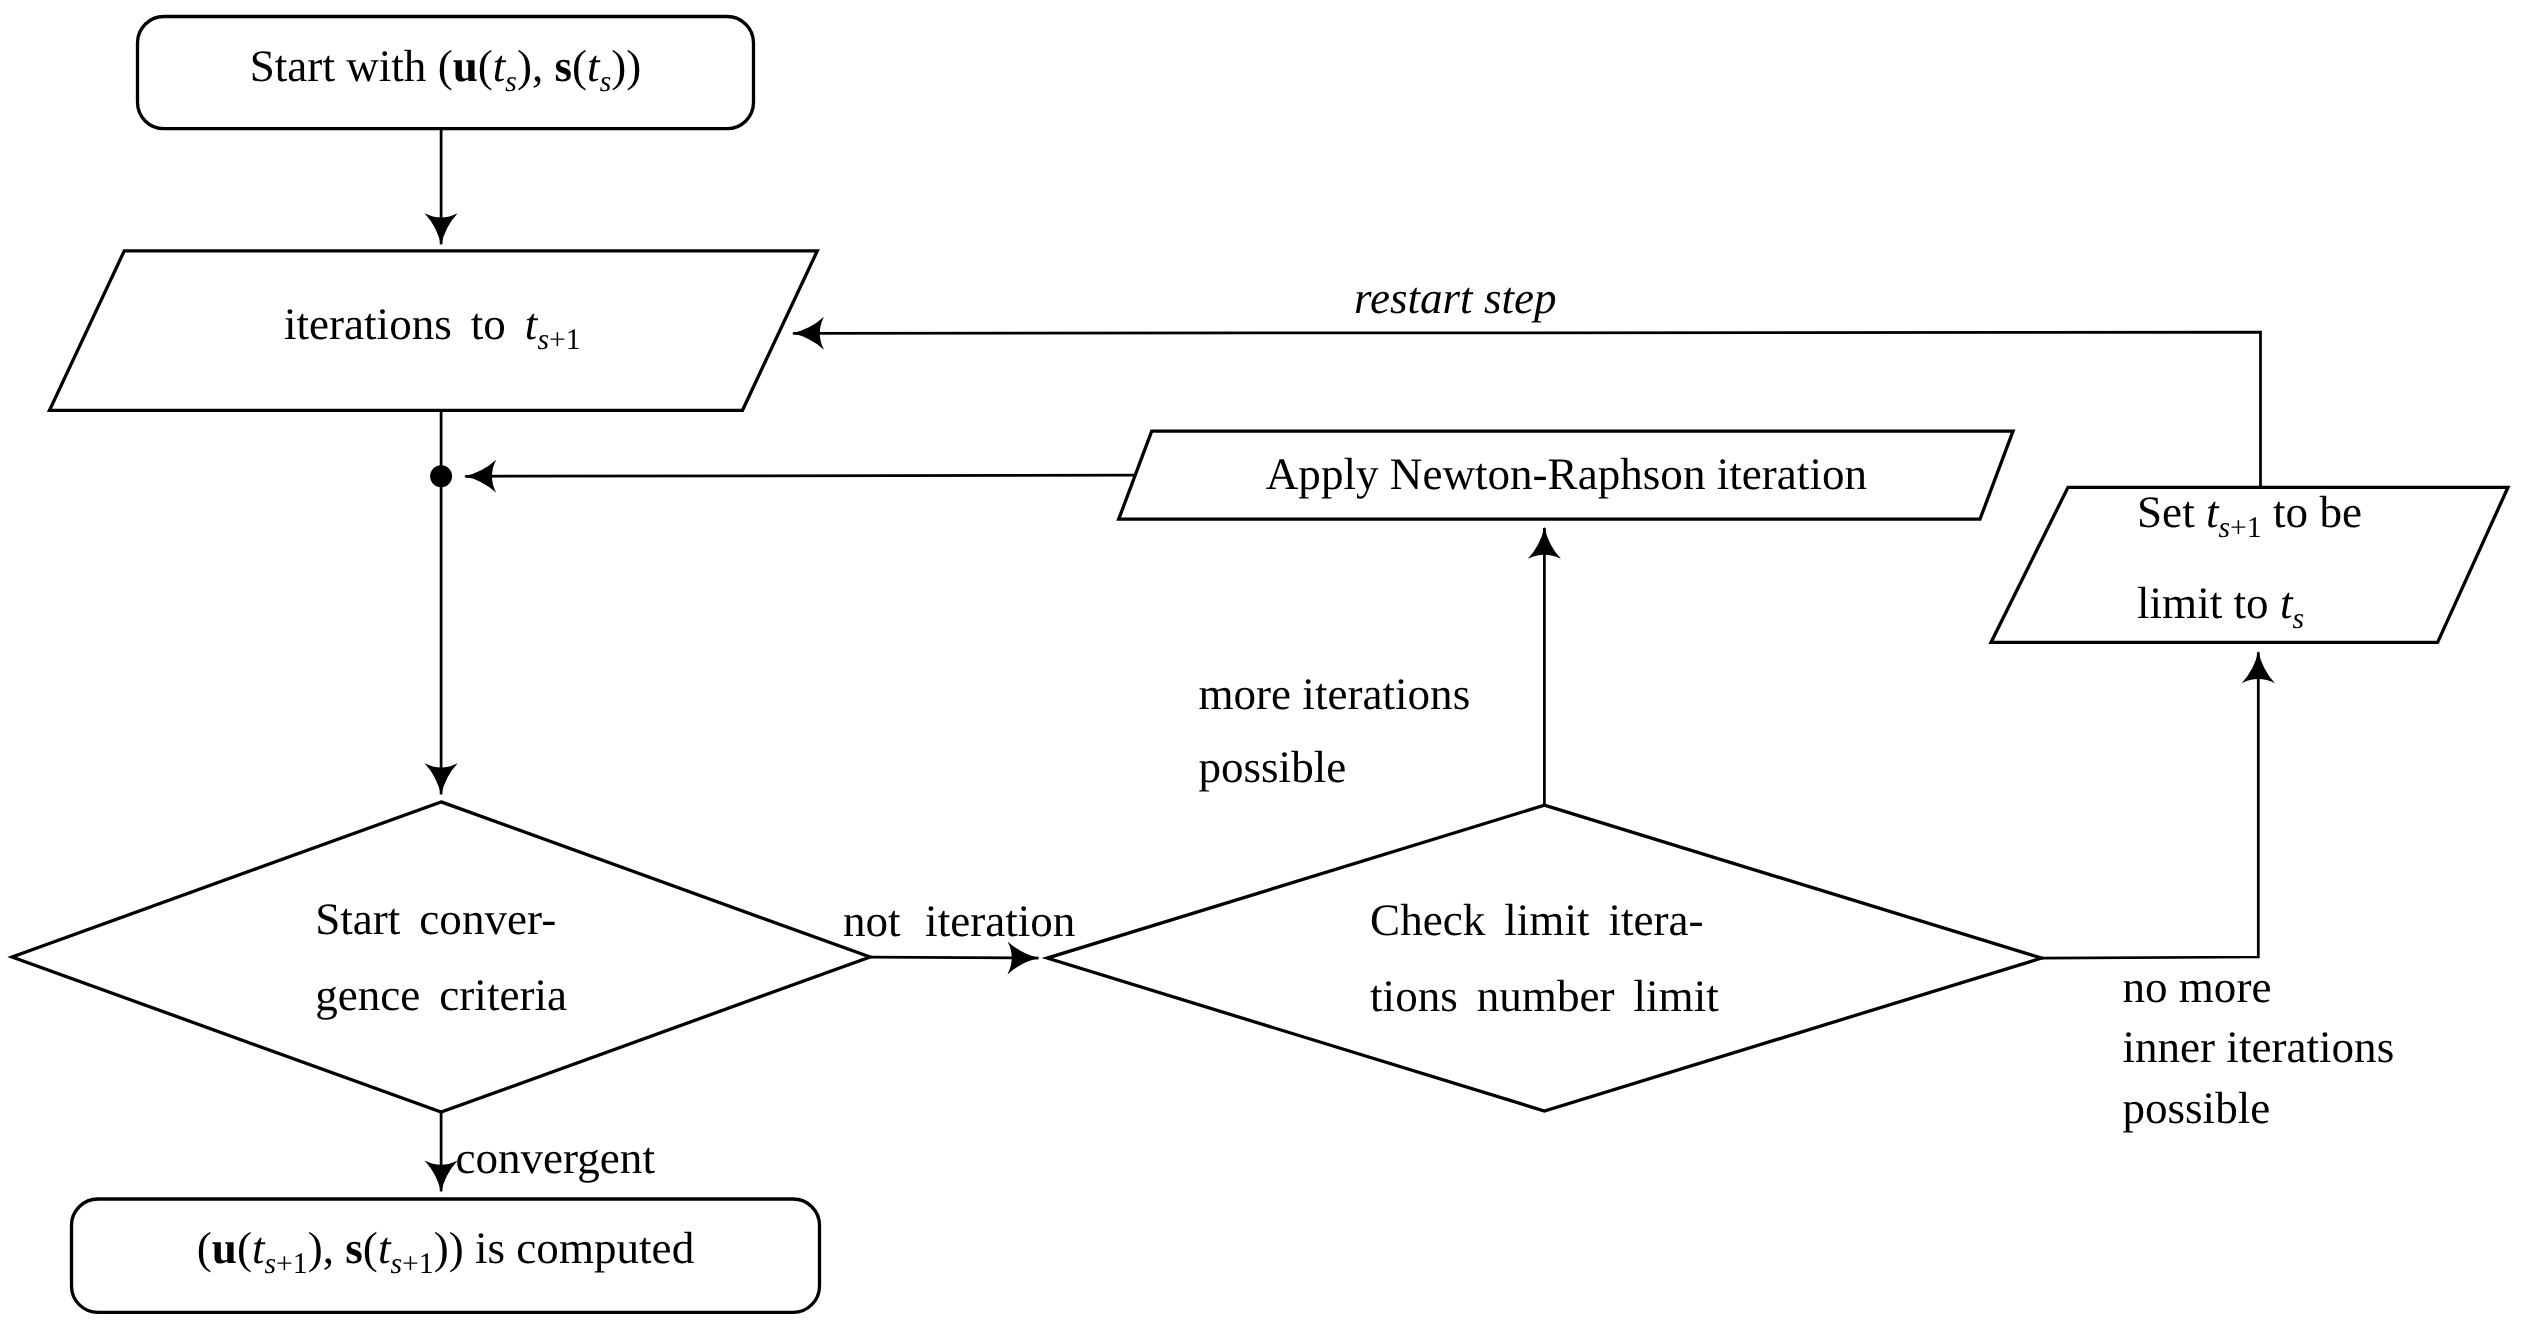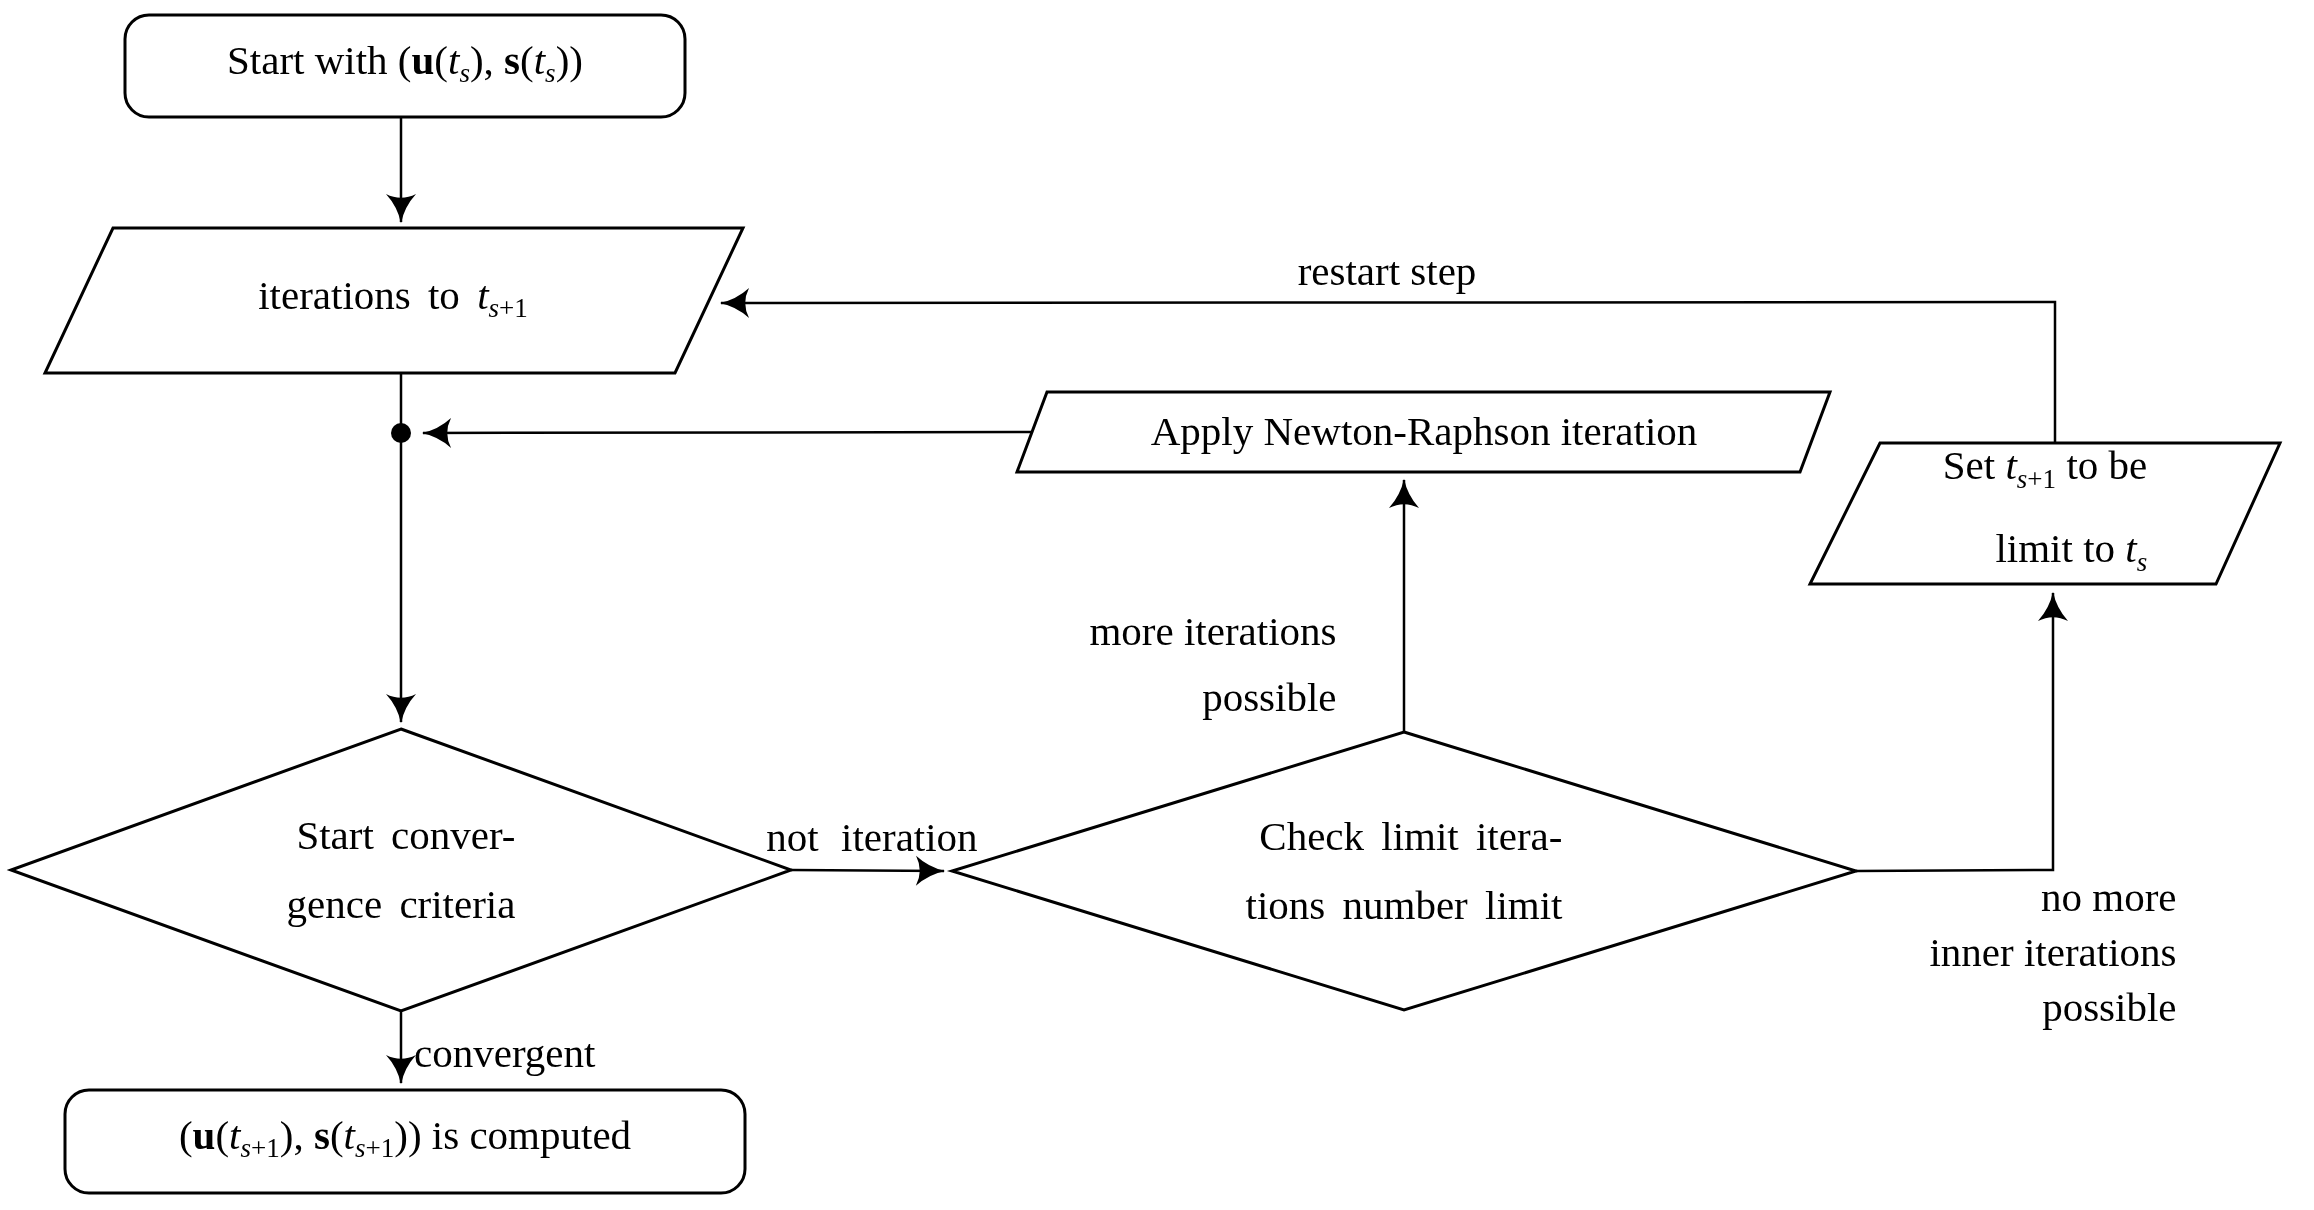--- a/index.html
+++ b/index.html
@@ -10,21 +10,21 @@
     font-family:"Liberation Serif","DejaVu Serif",serif;
     color:#000;
     overflow:hidden;
   }
   .layer{position:absolute;left:0;top:0;}
   .lbl{
     position:absolute;
     transform:translate(-50%,-50%);
     font-size:41px;
     line-height:69px;
-    text-align:right;
+    text-align:left;
     white-space:nowrap;
   }
   .lbl .line{display:block;}
   .node-wsp{word-spacing:7px;}
   .lab-notconv{word-spacing:12px;}
   .lab-more{line-height:66px;}
   .lab-nomore{line-height:55px;}
   .lab-conv{transform:translate(0,-50%);text-align:left;}
   .tk-rm{font-style:normal;}
   .tk-bf{font-weight:bold;}
@@ -89,21 +89,21 @@
 
   <div class="lbl node-wsp" style="left:1404px;top:871px;">
     <span class="line">Check limit itera-</span>
     <span class="line">tions number limit</span>
   </div>
 
   <div class="lbl" style="left:405px;top:1142px;">
     <span class="line"><span class="tk-rm">(</span><span class="tk-bf">u</span><span class="tk-rm">(</span><span class="tk-it">t</span><span class="tk-subit">s</span><span class="tk-subrm">+1</span><span class="tk-rm">), </span><span class="tk-bf">s</span><span class="tk-rm">(</span><span class="tk-it">t</span><span class="tk-subit">s</span><span class="tk-subrm">+1</span><span class="tk-rm">)) is computed</span></span>
   </div>
 
-  <div class="lbl" style="left:1387px;top:271px;">
+  <div class="lbl" style="left:1323px;top:271px;font-style:italic;">
     <span class="line">restart step</span>
   </div>
 
   <div class="lbl lab-notconv" style="left:872px;top:837px;">
     <span class="line">not iteration</span>
   </div>
 
   <div class="lbl lab-more" style="left:1213px;top:664px;">
     <span class="line">more iterations</span>
     <span class="line">possible</span>

